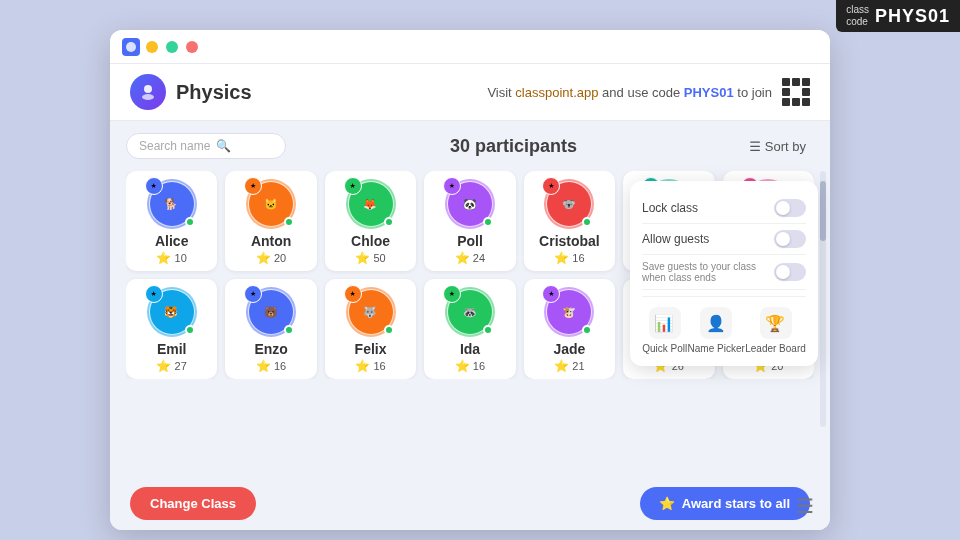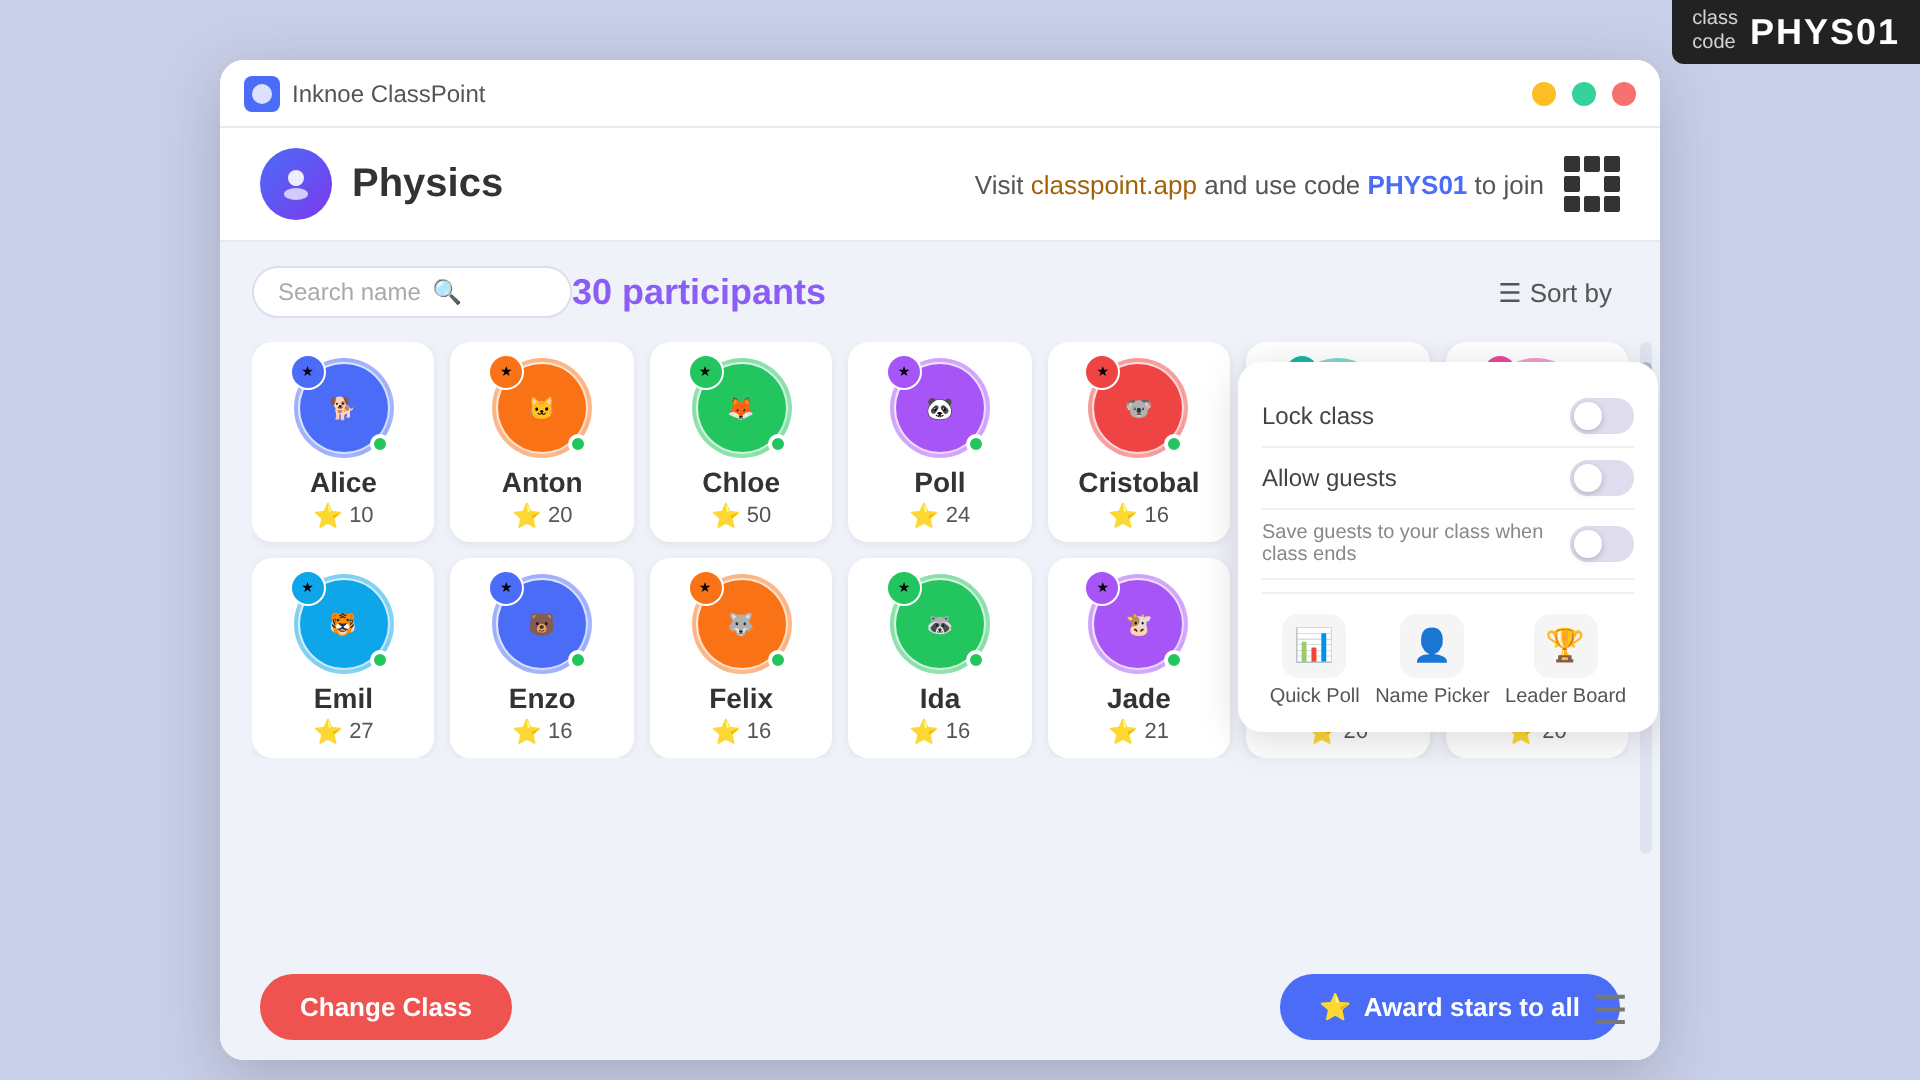--- a/index.html
+++ b/index.html
@@ -148,24 +148,24 @@
       padding: 5px 12px;
       display: flex;
       align-items: center;
       gap: 6px;
       font-size: 12px;
       color: #aaa;
       width: 160px;
     }
     .participants-title {
       flex: 1;
-      text-align: left;
+      text-align: center;
       font-size: 18px;
       font-weight: bold;
-      color: #8b5cf6;
+      color: #404040;
     }
     .sort-btn {
       display: flex;
       align-items: center;
       gap: 4px;
       font-size: 13px;
       color: #555;
       cursor: pointer;
       background: none;
       border: none;
@@ -289,23 +289,23 @@
       padding: 9px 20px;
       font-size: 13px;
       font-weight: 600;
       cursor: pointer;
       display: flex; align-items: center; gap: 6px;
     }
 
     
     .popup-panel {
       position: absolute;
-      right: 1px;
+      right: 12px;
       top: 60px;
-      width: 210px;
+      width: 188px;
       background: white;
       border-radius: 12px;
       box-shadow: 0 4px 20px rgba(0,0,0,0.15);
       padding: 12px;
       z-index: 50;
     }
     .popup-row {
       display: flex;
       align-items: center;
       justify-content: space-between;
@@ -392,21 +392,20 @@
 </div>
 
 <div class="window">
 
   <div class="title-bar">
     <div class="app-icon">
       <svg width="12" height="12" viewBox="0 0 12 12">
           <circle cx="6" cy="6" r="5" fill="white" opacity="0.8"></circle>
         </svg>
     </div>
-    <span class="app-name">Inknoe ClassPoint</span>
     <div class="window-controls">
       <span class="btn-minimize"></span>
       <span class="btn-maximize"></span>
       <span class="btn-close"></span>
     </div>
   </div>
 
   <div class="header">
     <div class="class-logo">
       <svg width="20" height="20" viewBox="0 0 20 20">

